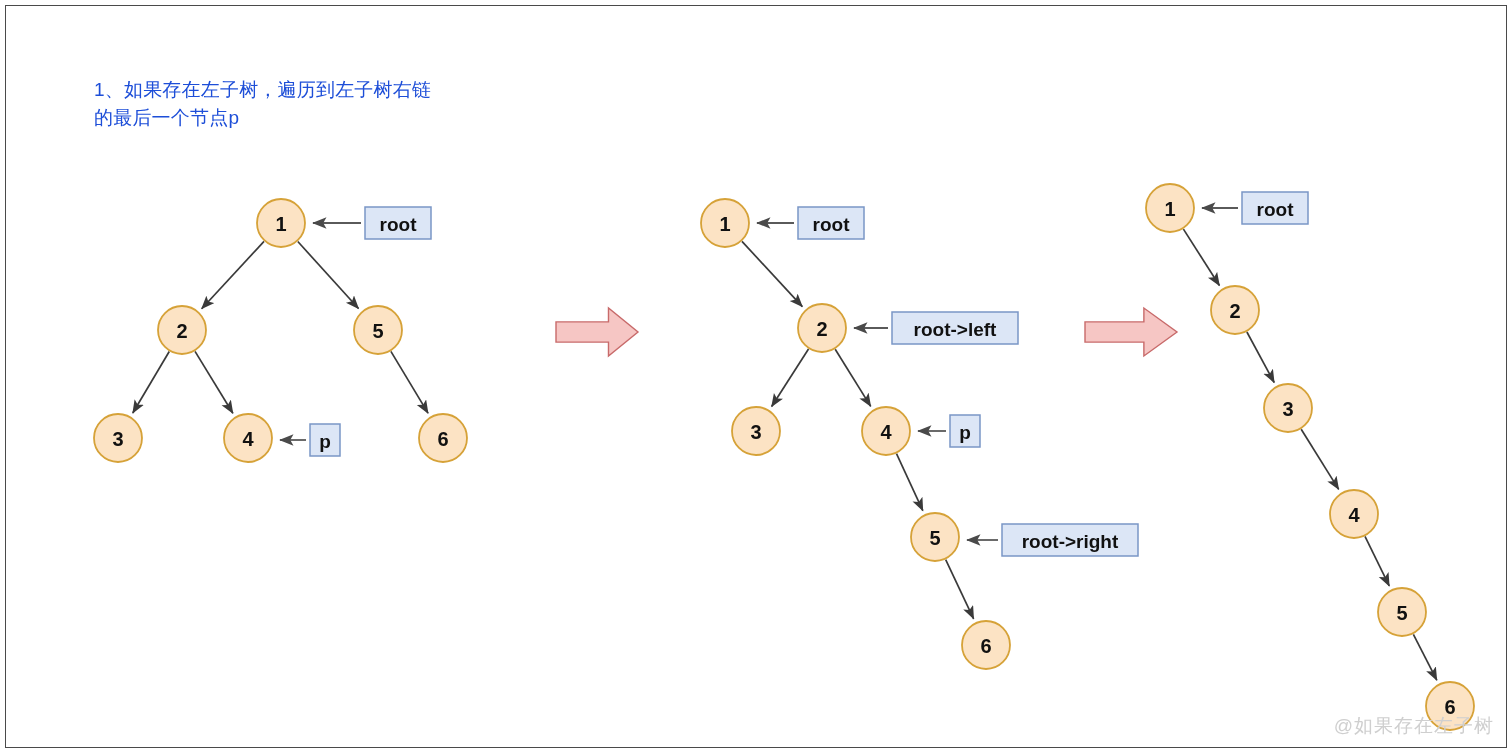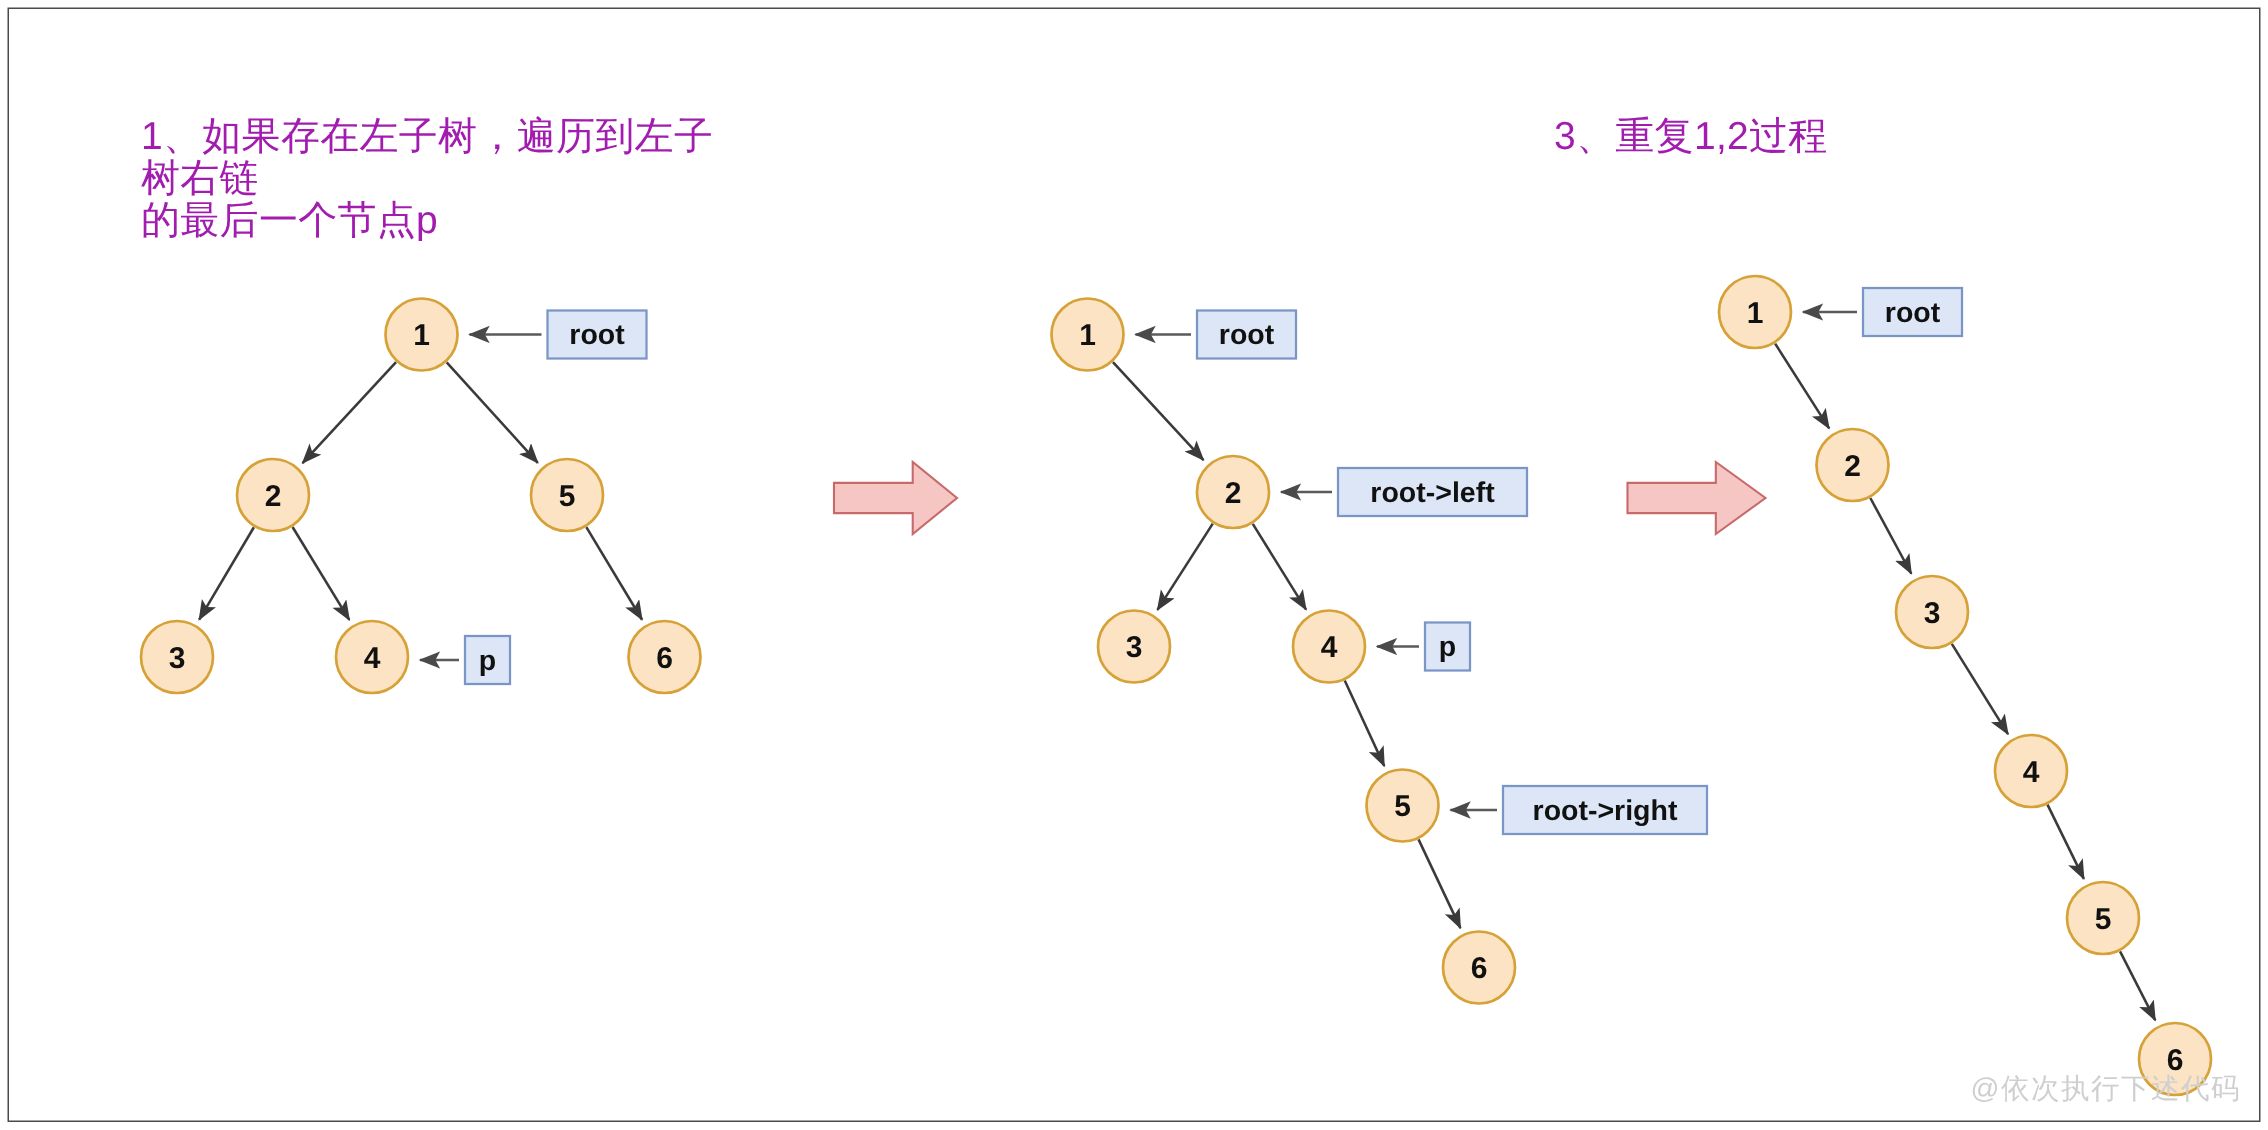--- a/index.html
+++ b/index.html
@@ -26,23 +26,23 @@
     top: 5px;
     width: 1502px;
     height: 743px;
     box-sizing: border-box;
     border: 1.5px solid #4a4a4a;
     pointer-events: none;
   }
   .caption {
     position: absolute;
     font-family: "Liberation Sans", "DejaVu Sans", sans-serif;
-    font-size: 26px;
+    font-size: 19px;
     line-height: 28px;
-    color: #a21caf;
+    color: #1d4ed8;
     white-space: pre-line;
     letter-spacing: 0.2px;
   }
   #caption-1 { left: 94px;  top: 76px;  width: 400px; }
   #caption-2 { left: 568px; top: 76px;  width: 330px; }
   #caption-3 { left: 1036px; top: 76px; width: 330px; }
 
   svg#diagram {
     position: absolute;
     left: 0;
@@ -106,21 +106,20 @@
 <body>
 
 <div id="page">
 
   <div id="frame-border"></div>
 
   <div class="caption" id="caption-1">1、如果存在左子树，遍历到左子树右链
 的最后一个节点p</div>
 
 
-  <div class="caption" id="caption-3">3、重复1,2过程</div>
 
   <svg id="diagram" viewBox="0 0 1512 753">
     <defs>
       <marker id="arrowEdge" markerWidth="9" markerHeight="9" refX="7.5" refY="3.2" orient="auto" markerUnits="strokeWidth">
         <path d="M0,0 L8,3.2 L0,6.4 L1.8,3.2 z" fill="#3a3a3a"></path>
       </marker>
       <marker id="arrowPtr" markerWidth="9" markerHeight="9" refX="7.5" refY="3.2" orient="auto" markerUnits="strokeWidth">
         <path d="M0,0 L8,3.2 L0,6.4 L1.8,3.2 z" fill="#4a4a4a"></path>
       </marker>
     </defs>
@@ -254,14 +253,14 @@
           <rect x="1242" y="192" width="66" height="32" class="tag-box"></rect>
           <text x="1275" y="209" class="tag-text">root</text>
         </g>
       </g>
     <g id="block-arrows-layer">
         <path d="M 556 321.92 L 608.48 321.92 L 608.48 308 L 638 332 L 608.48 356 L 608.48 342.08000000000004 L 556 342.08000000000004 Z" class="big-arrow"></path>
         <path d="M 1085 321.92 L 1143.88 321.92 L 1143.88 308 L 1177 332 L 1143.88 356 L 1143.88 342.08000000000004 L 1085 342.08000000000004 Z" class="big-arrow"></path>
       </g>
   </svg>
 
-  <div id="watermark">@依次执行下述代码</div>
+  <div id="watermark">@如果存在左子树</div>
 </div>
 
 </body></html>

